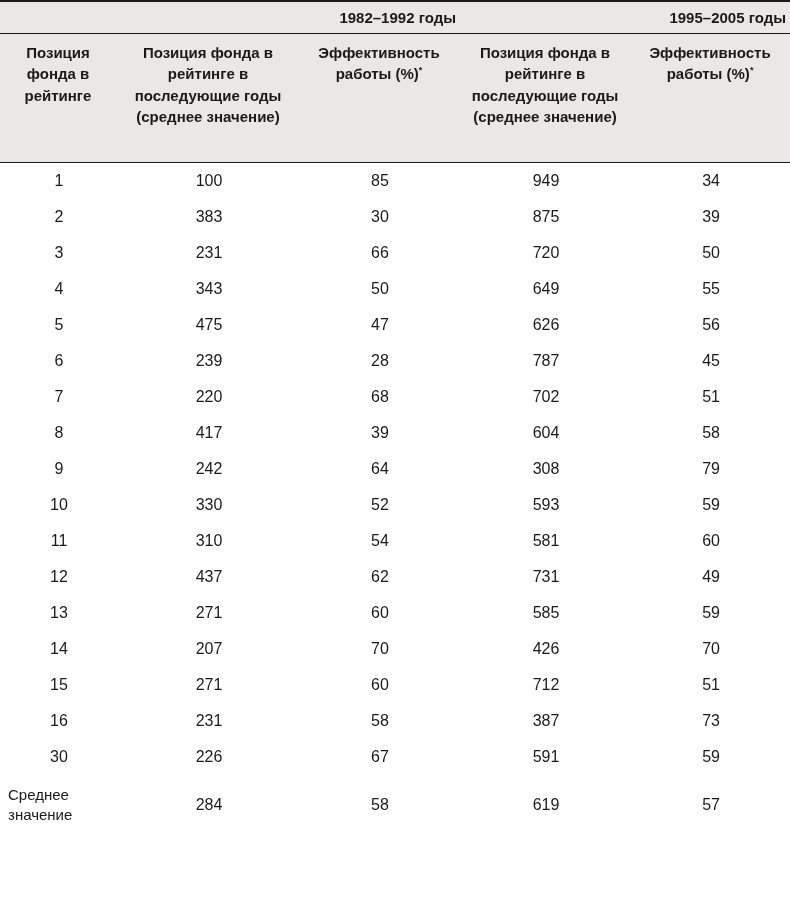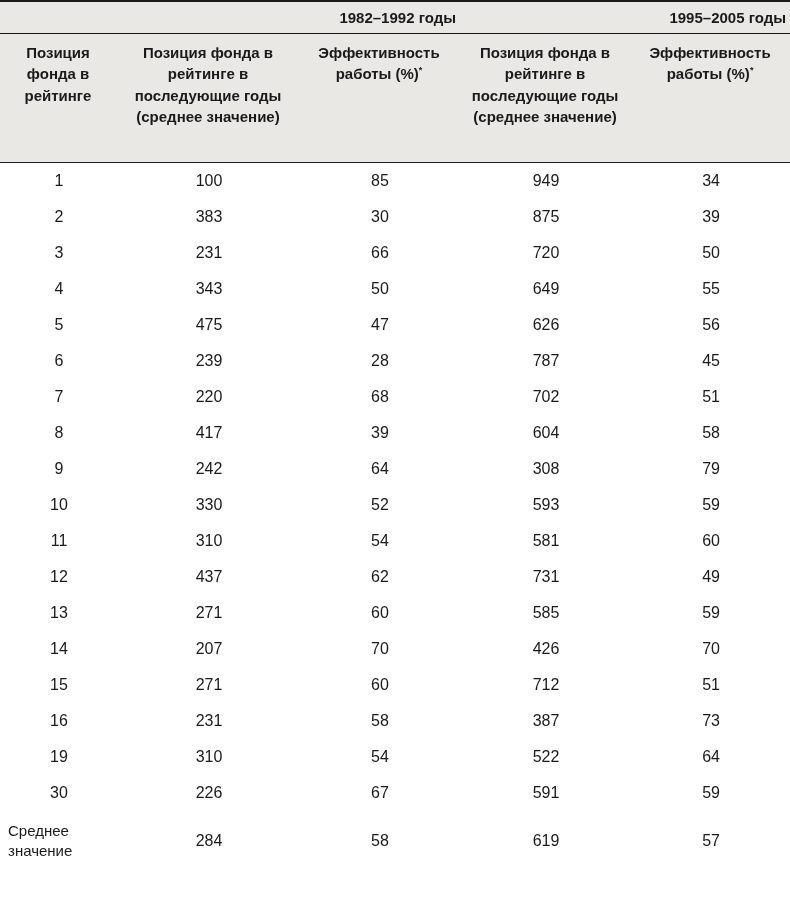--- a/index.html
+++ b/index.html
@@ -206,27 +206,20 @@
           <td>51</td>
         </tr>
         <tr>
           <td class="first-col">16</td>
           <td>231</td>
           <td>58</td>
           <td>387</td>
           <td>73</td>
         </tr>
         <tr>
-          <td class="first-col">19</td>
-          <td>310</td>
-          <td>54</td>
-          <td>522</td>
-          <td>64</td>
-        </tr>
-        <tr>
           <td class="first-col">30</td>
           <td>226</td>
           <td>67</td>
           <td>591</td>
           <td>59</td>
         </tr>
         <tr class="summary-row">
           <td class="first-col">Среднее значение</td>
           <td>284</td>
           <td>58</td>

